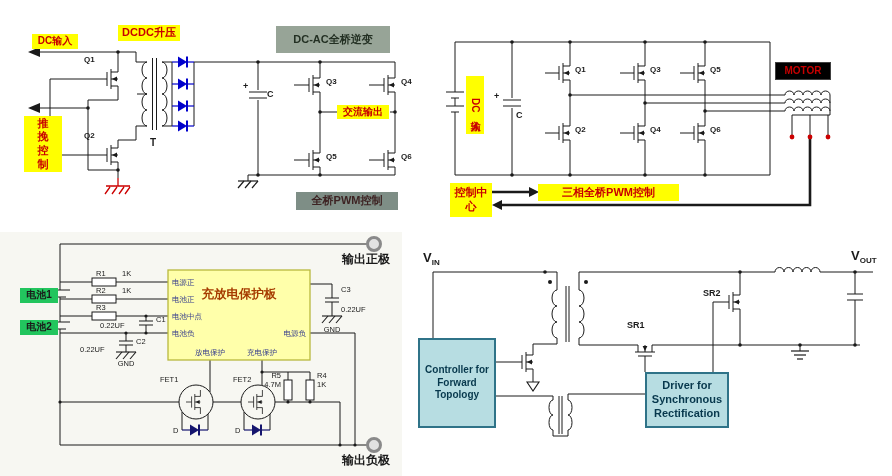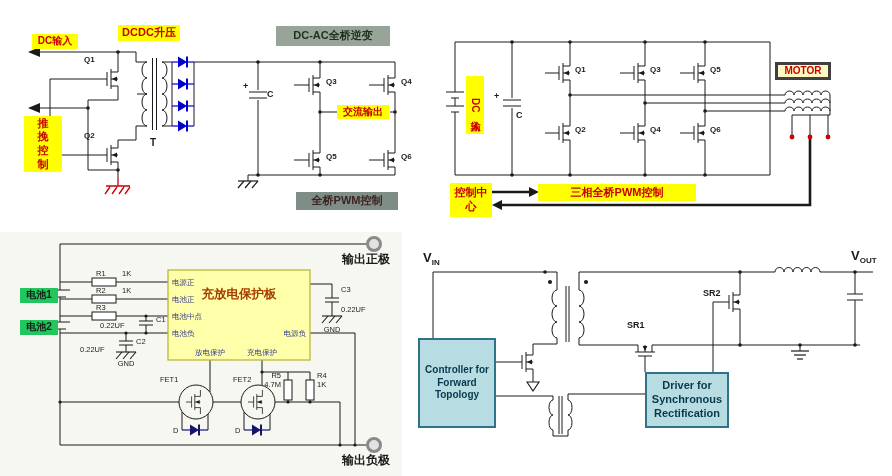--- a/index.html
+++ b/index.html
@@ -18,21 +18,21 @@
 .t12{font-size:12px;font-weight:bold}
 .pin{fill:#333a8c;font-size:7.5px}
 .btitle{fill:#a63c00;font-size:12.5px;font-weight:bold}
 .dt{fill:#1a1a1a}
 .rdt{fill:#cc0000}
 .lbl{position:absolute;display:flex;align-items:center;justify-content:center;text-align:center;font-weight:bold;line-height:1.25}
 .yel{background:#ffff00;color:#c80000}
 .yelk{background:#22c55e;color:#1a1a1a}
 .gray1{background:#97a497;color:#233023}
 .gray2{background:#7e8e86;color:#3d2323}
-.motorbox{background:#fef9c3;border:3px solid #404040;color:#c80000}
+.motorbox{background:#000000;border:1px solid #404040;color:#c80000}
 .cyanbox{background:#b7dde2;border:2px solid #2f7388;color:#07384d;padding:2px}
 .vert{writing-mode:vertical-rl}
 </style>
 </head>
 <body>
 
 <div id="canvas">
 
 <svg width="0" height="0">
   <defs>
@@ -355,29 +355,29 @@
         <circle class="dt" cx="440" cy="113" r="1.8"></circle>
   </g>
   <text x="8" y="30" font-size="13" font-weight="bold"><tspan>V</tspan><tspan font-size="8" dy="2.5">IN</tspan></text>
   <text x="436" y="28" font-size="13" font-weight="bold"><tspan>V</tspan><tspan font-size="8" dy="2.5">OUT</tspan></text>
   <text x="212" y="96" class="t9">SR1</text>
   <text x="288" y="64" class="t9">SR2</text>
 </svg>
 
 <div class="lbl yel" style="left:32px;top:34px;width:46px;height:15px;font-size:10px">DC输入</div>
 <div class="lbl yel" style="left:118px;top:25px;width:62px;height:16px;font-size:11px">DCDC升压</div>
-<div class="lbl gray1" style="left:276px;top:26px;width:114px;height:20px;font-size:11px">DC-AC全桥逆变</div>
+<div class="lbl gray1" style="left:276px;top:26px;width:114px;height:27px;font-size:11px">DC-AC全桥逆变</div>
 <div class="lbl yel" style="left:24px;top:116px;width:38px;height:56px;font-size:11px;padding:10px">推挽控制</div>
 <div class="lbl yel" style="left:337px;top:105px;width:52px;height:14px;font-size:10px">交流输出</div>
 <div class="lbl gray2" style="left:296px;top:192px;width:102px;height:18px;font-size:11px">全桥PWM控制</div>
 
 <div class="lbl yel vert" style="left:466px;top:76px;width:18px;height:58px;font-size:10px">DC输入</div>
 <div class="lbl motorbox" style="left:775px;top:62px;width:56px;height:18px;font-size:10px">MOTOR</div>
 <div class="lbl yel" style="left:450px;top:183px;width:42px;height:34px;font-size:11px;padding:2px">控制中心</div>
-<div class="lbl yel" style="left:538px;top:184px;width:158px;height:17px;font-size:11px">三相全桥PWM控制</div>
+<div class="lbl yel" style="left:538px;top:184px;width:141px;height:17px;font-size:11px">三相全桥PWM控制</div>
 
 <div class="lbl yelk" style="left:20px;top:288px;width:38px;height:15px;font-size:10px">电池1</div>
 <div class="lbl yelk" style="left:20px;top:320px;width:38px;height:15px;font-size:10px">电池2</div>
 
 <div class="lbl cyanbox" style="left:418px;top:338px;width:78px;height:90px;font-size:10px">Controller for Forward Topology</div>
 <div class="lbl cyanbox" style="left:645px;top:372px;width:84px;height:56px;font-size:11px">Driver for Synchronous Rectification</div>
 
 </div>
 
 </body></html>

